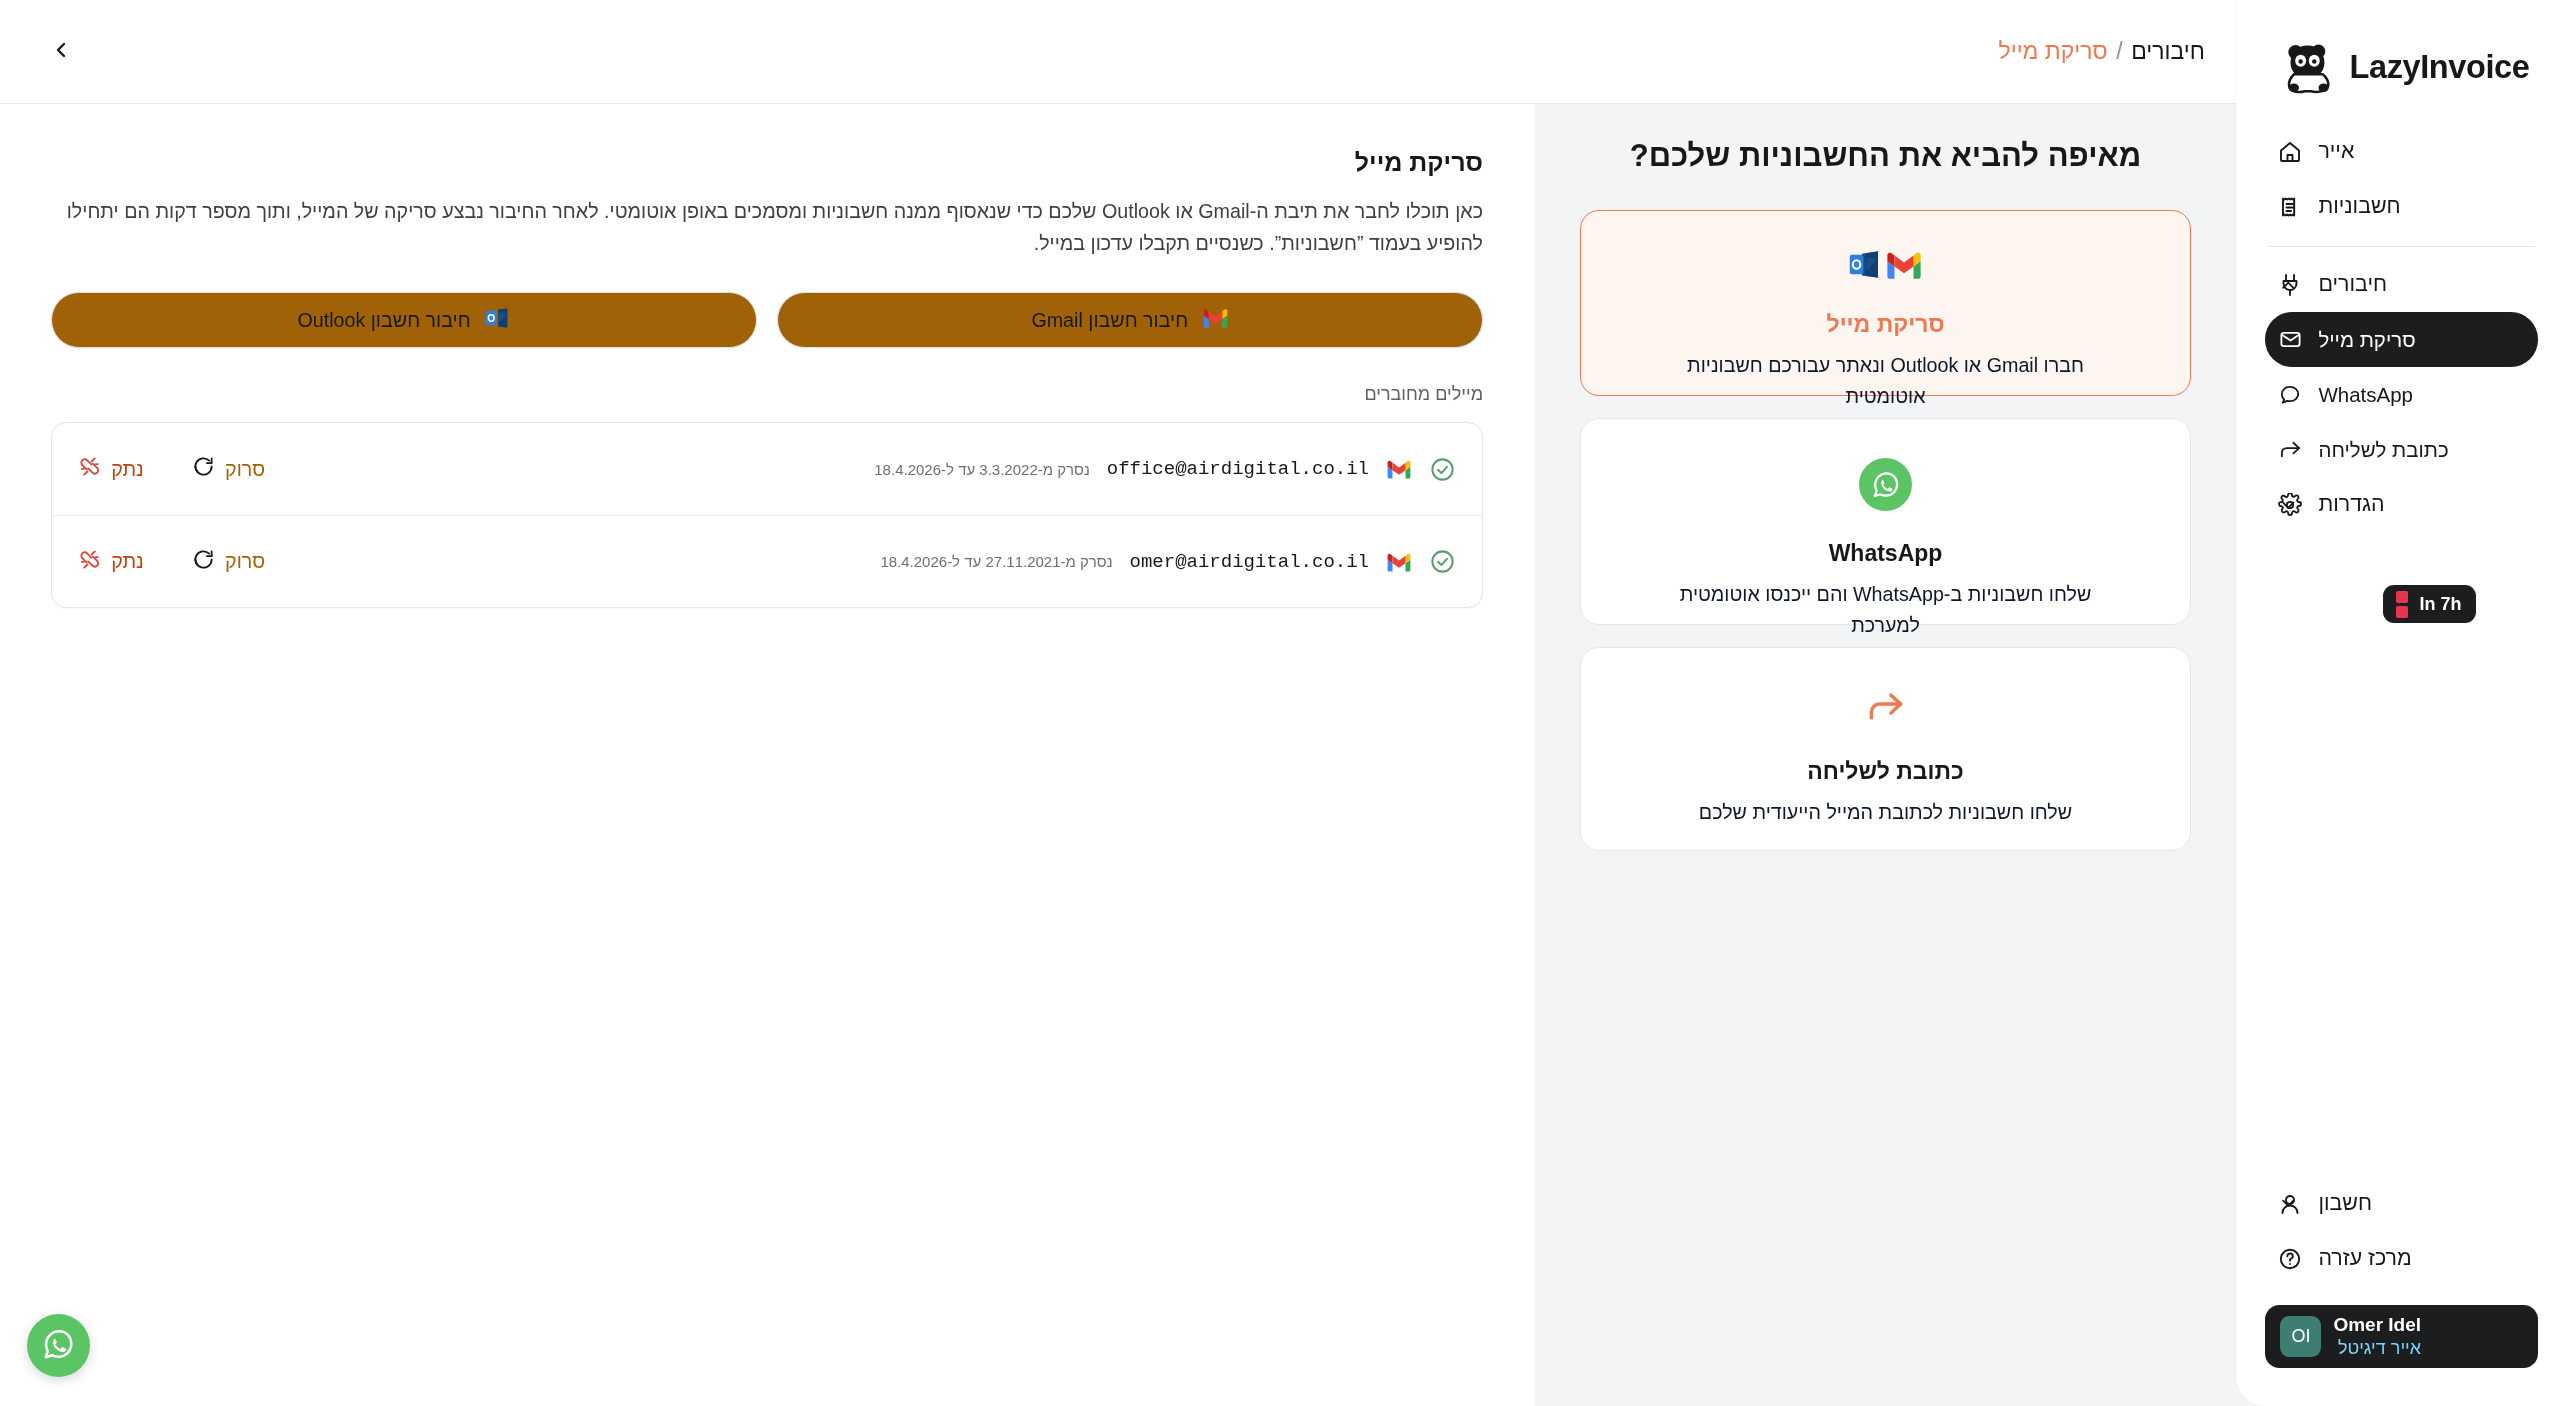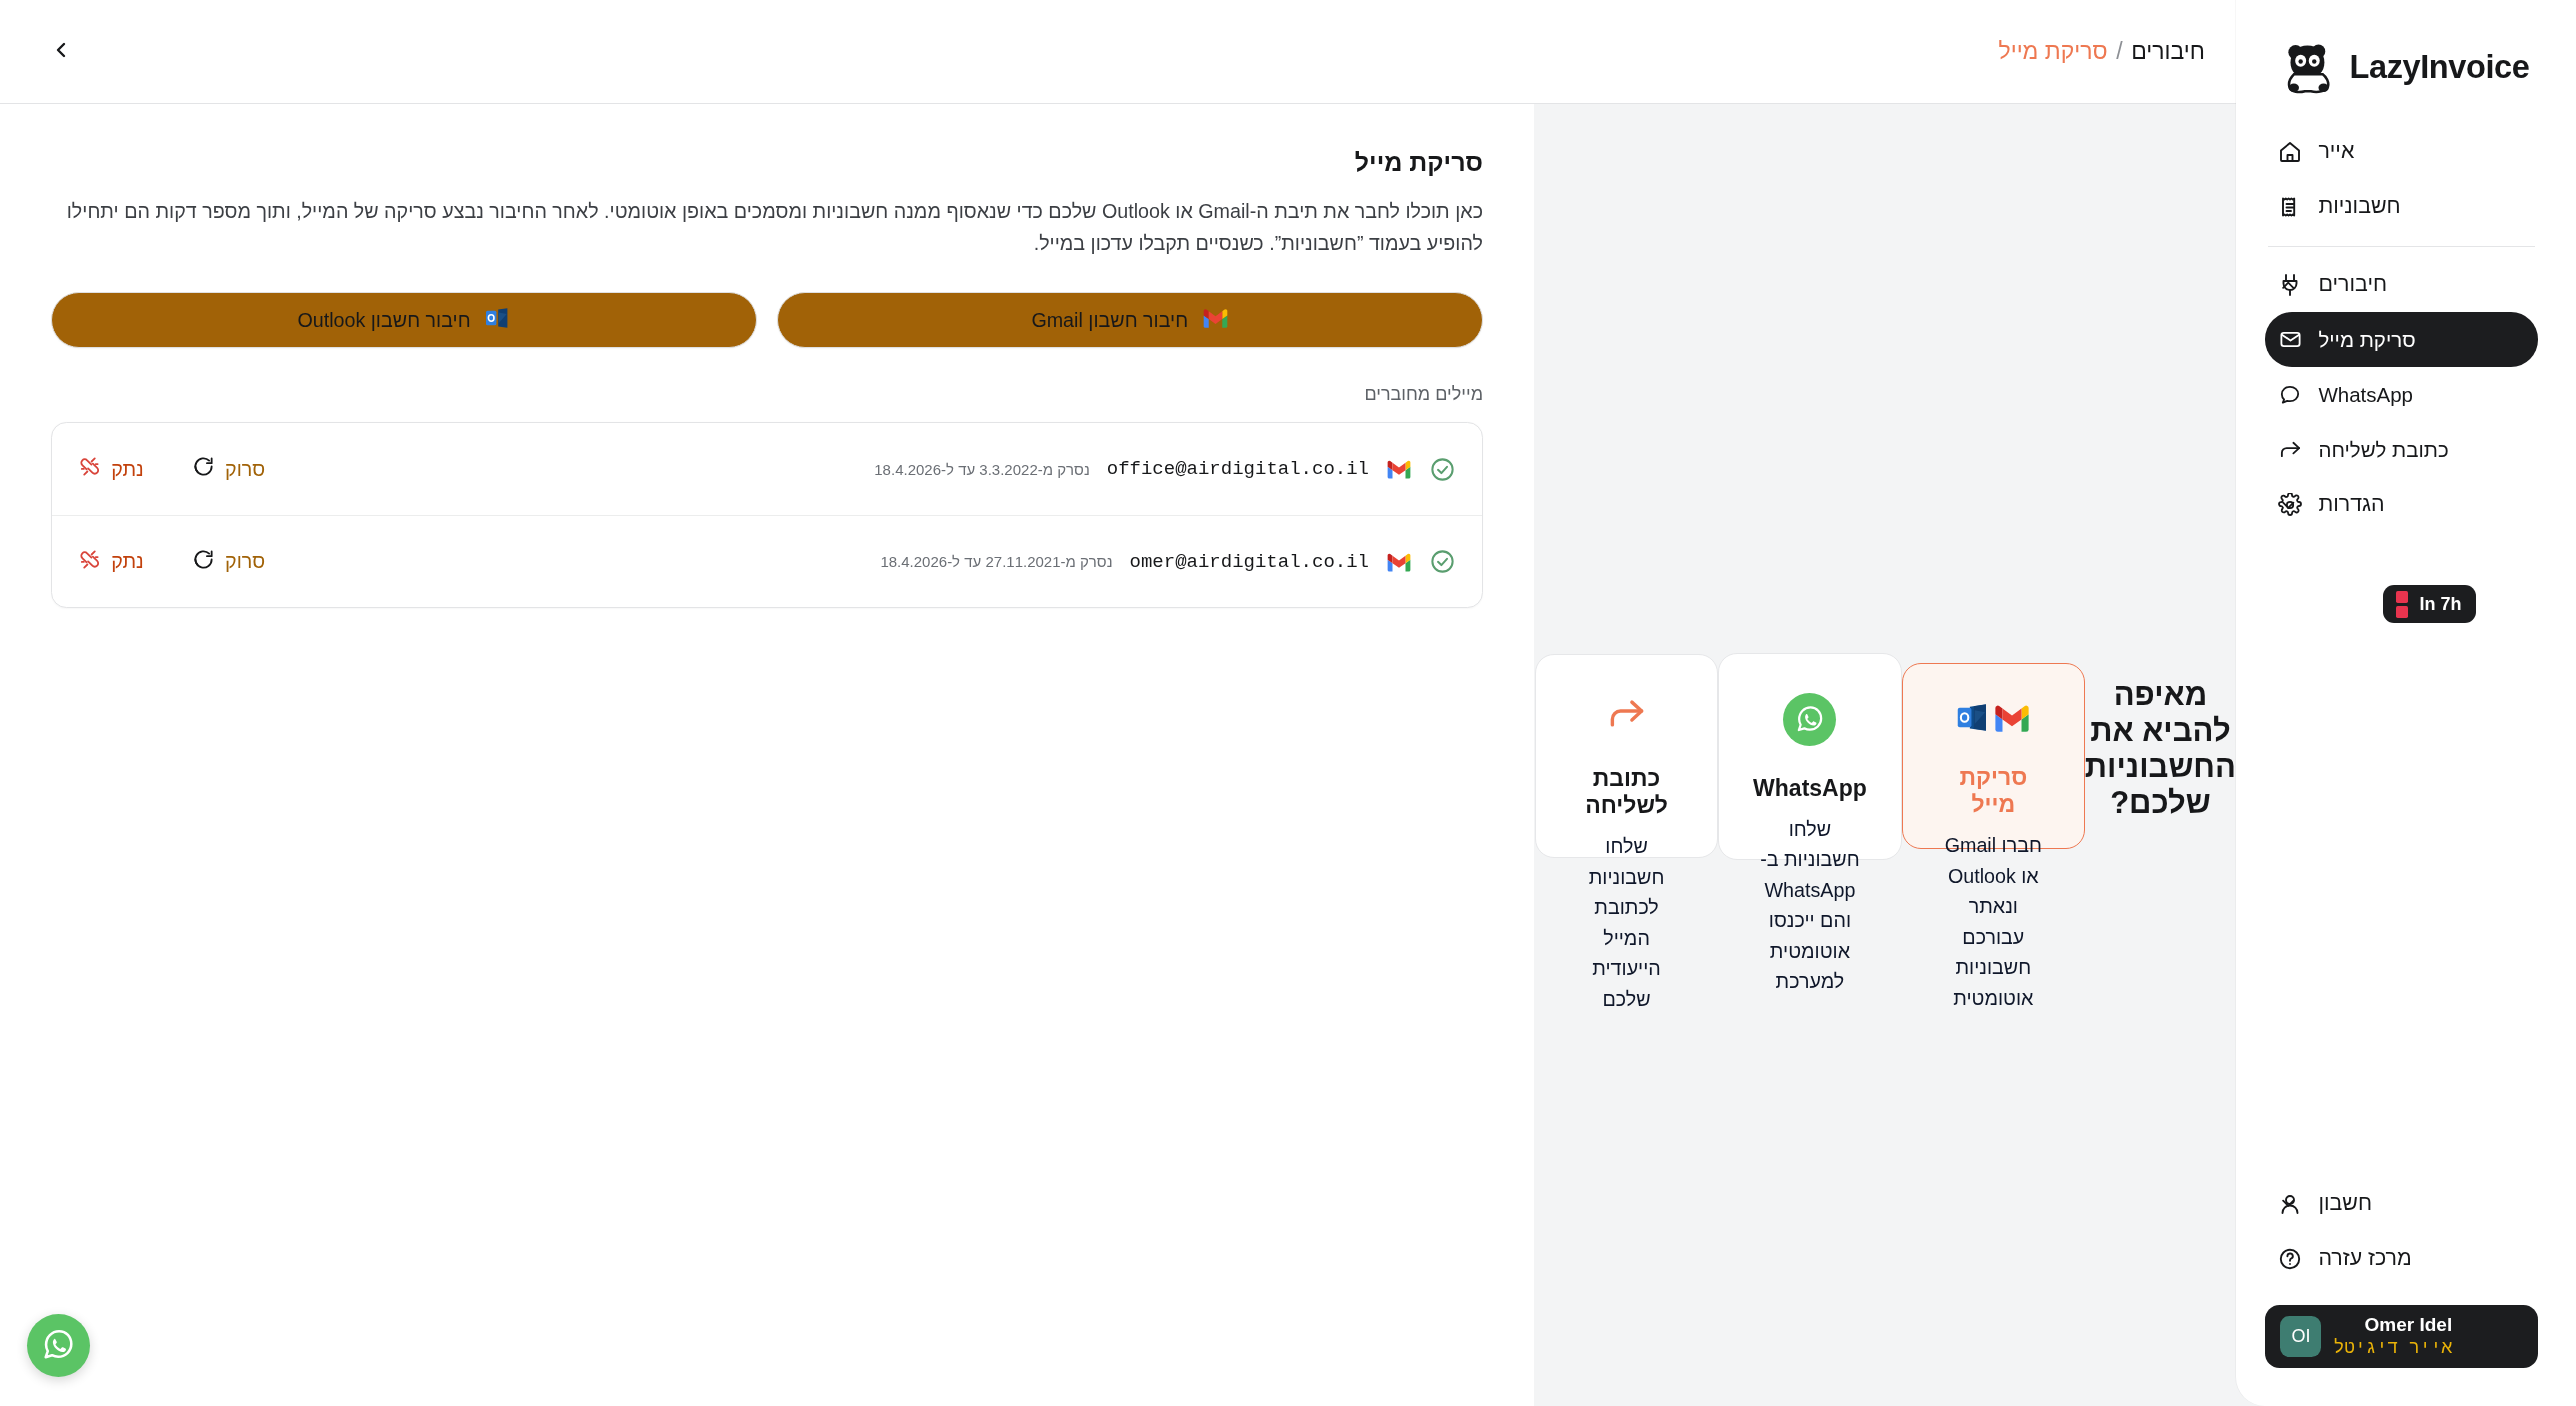--- a/index.html
+++ b/index.html
@@ -92,21 +92,21 @@
     border-radius: 14.5px;
     height: 63px;
     margin: 19px 0 38px 0;
     display: flex; align-items: center; justify-content: flex-end;
     gap: 12px;
     padding: 0 15.4px;
     cursor: pointer;
   }
   .user-meta { text-align: right; line-height: 1.25; }
   .user-name { color: #ffffff; font-size: 19px; font-weight: 700; }
-  .user-org  { color: #eab308; font-size: 18px; font-weight: 400; font-family: Liberation Mono, monospace; }
+  .user-org  { color: #7dd3fc; font-size: 18px; font-weight: 400; }
   .user-avatar {
     width: 41px; height: 41px; border-radius: 9.4px;
     background: #3e7d71; color: #ffffff;
     display: flex; align-items: center; justify-content: center;
     font-size: 18px; font-weight: 500; direction: ltr;
     flex: 0 0 auto;
   }
 
   
   .topbar {
@@ -133,21 +133,21 @@
   .crumb-root { color: #17181a; cursor: pointer; }
   .crumb-sep  { color: #8d9095; }
   .crumb-current { color: #ee7851; cursor: pointer; }
 
   
   .cards-col {
     position: absolute;
     top: 104px; right: 340px;
     width: 701px; height: 1302px;
     padding: 34px 0 10px 0;
-    display: flex; align-items: center;
+    display: flex; flex-direction: column; align-items: center;
     z-index: 10;
   }
   .cards-title {
     font-size: 31px; font-weight: 700; color: #17181a;
     margin-bottom: 36px; text-align: center;
   }
   .opt-card {
     width: 611px;
     background: #ffffff;
     border: 0.9px solid #e6e7e9;

